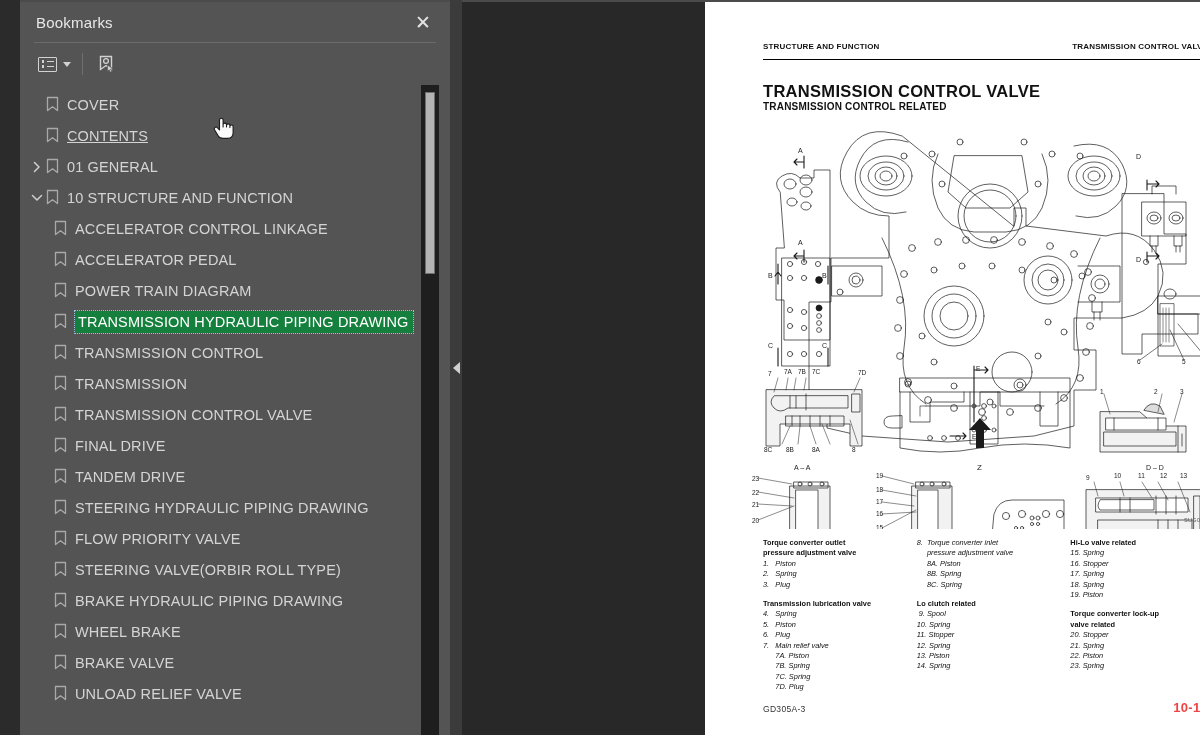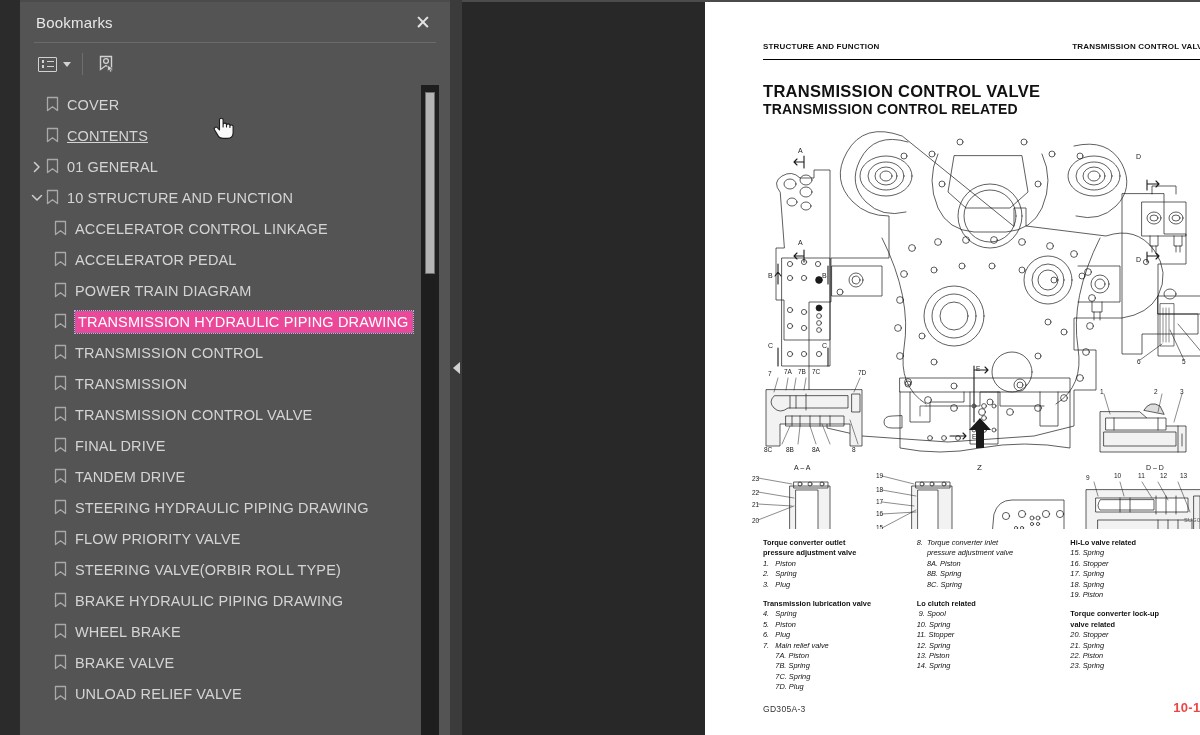--- a/index.html
+++ b/index.html
@@ -140,21 +140,21 @@
     color: #d4d4d4;
     font-size: 14.5px;
     letter-spacing: .15px;
     white-space: nowrap;
     font-family: "Liberation Sans", sans-serif;
   }
   .bm-row.lvl0 .twisty { margin-left: 9px; }
   .bm-row.lvl1 { padding-left: 33px; }
   .bm-row.visited .bm-label { text-decoration: underline; }
   .bm-row.selected .bm-label {
-    background: #ec4899;
+    background: #15803d;
     color: #ffffff;
     padding: 3px 4px 3px 3px;
     outline: 1px dotted #8fc4ec;
     outline-offset: 0px;
   }
 
   
   .bm-scroll {
     position: absolute;
     right: 11px; top: 0;
@@ -223,21 +223,21 @@
   .pg-title {
     position: absolute;
     left: 58px; top: 80px;
     font-size: 16.5px;
     font-weight: bold;
     letter-spacing: .3px;
   }
   .pg-subtitle {
     position: absolute;
     left: 58px; top: 99px;
-    font-size: 14px;
+    font-size: 10px;
     font-weight: bold;
     letter-spacing: .2px;
   }
 
   .pg-figure {
     position: absolute;
     left: 45px; top: 112px;
     width: 470px; height: 415px;
   }
   .pg-figure svg { display: block; width: 100%; height: 100%; }

